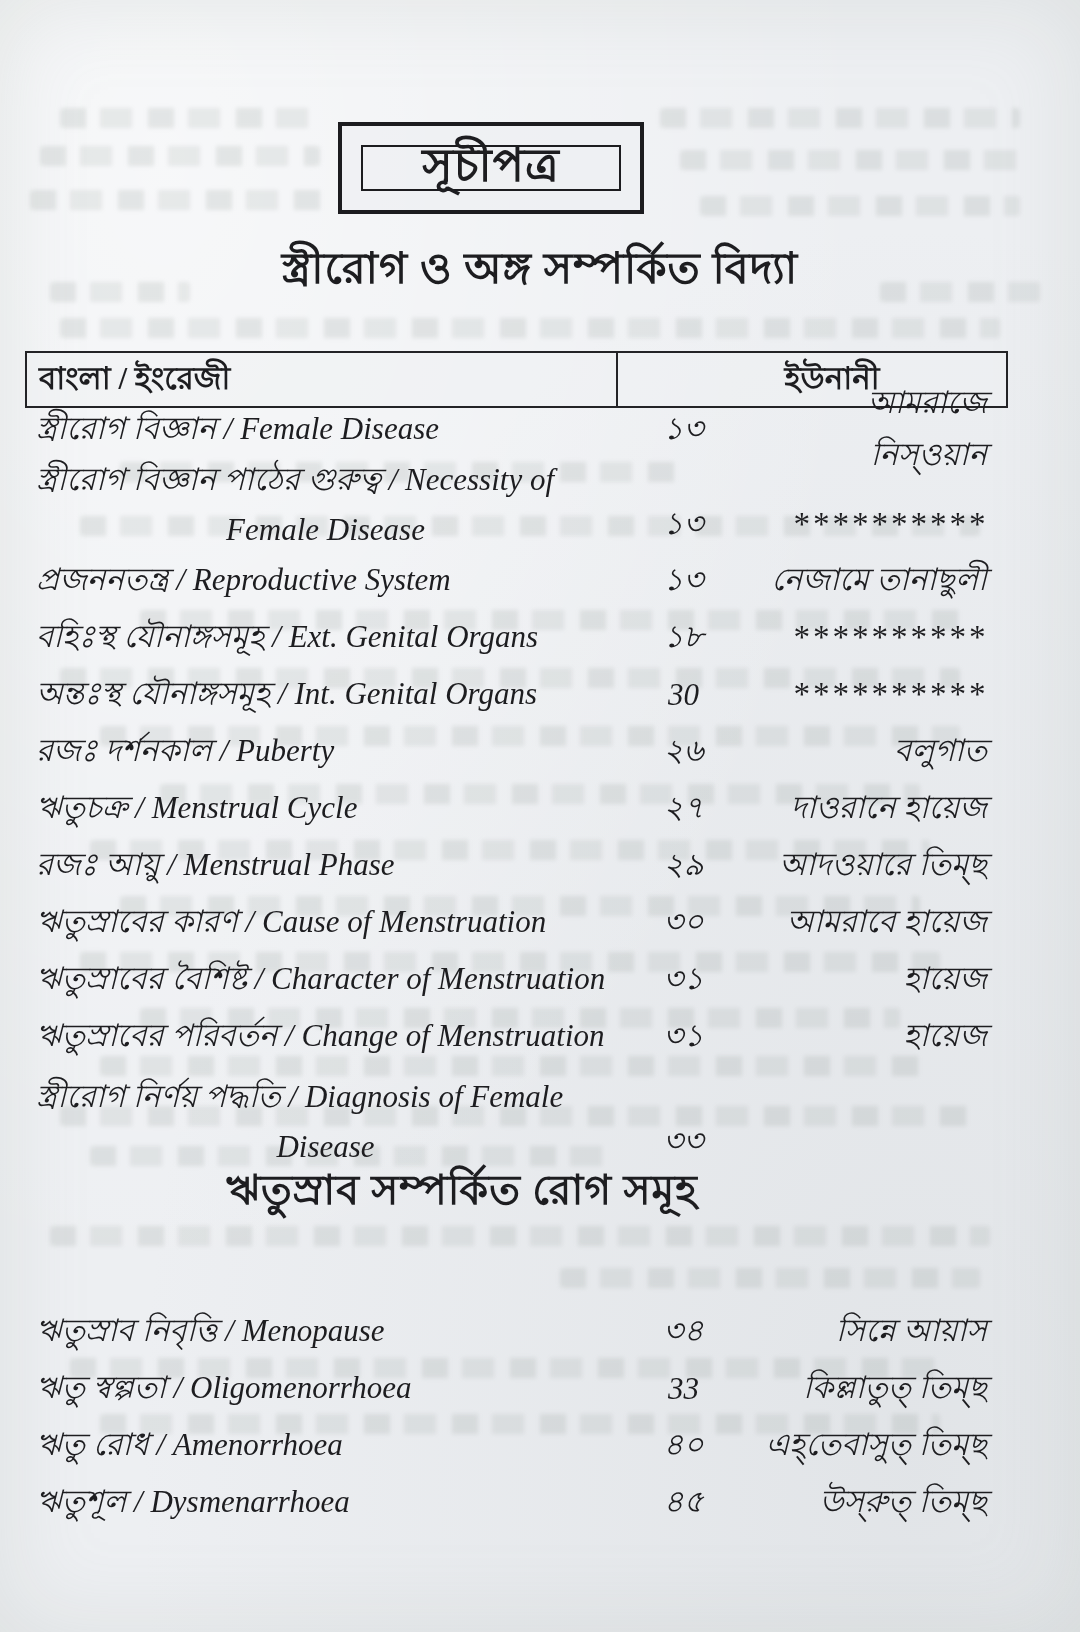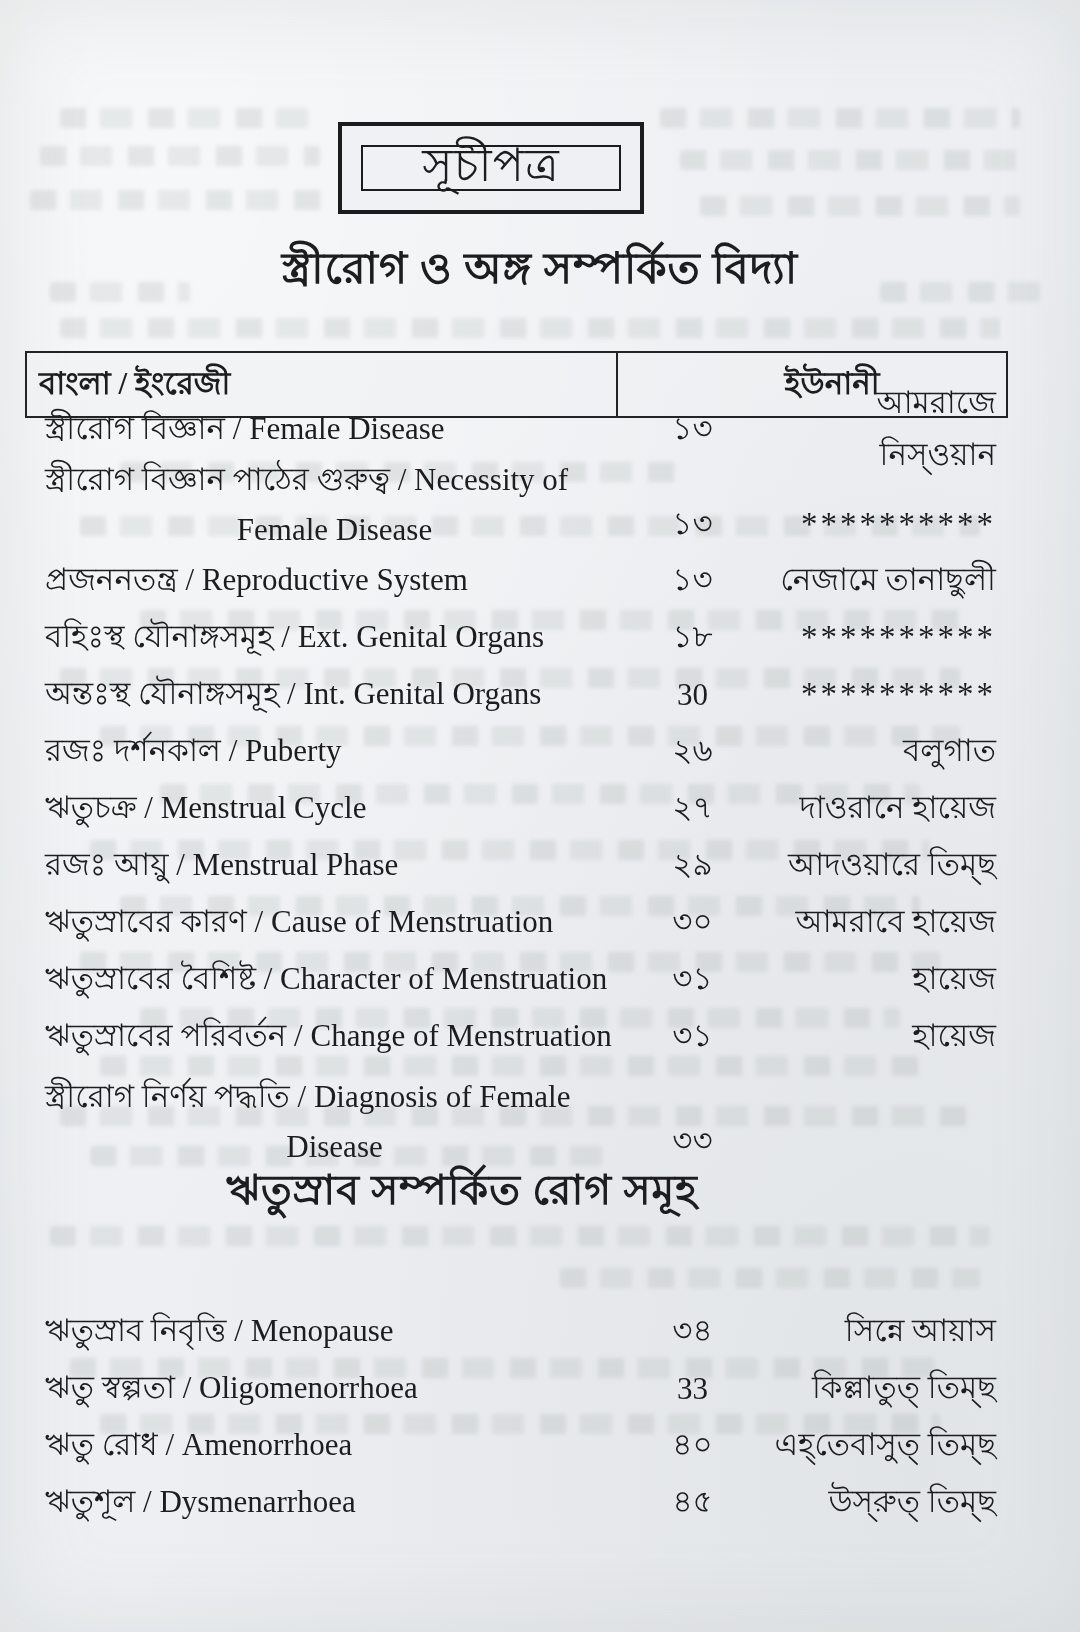--- a/index.html
+++ b/index.html
@@ -32,44 +32,44 @@
   .toc-box{
     position:absolute;left:338px;top:122px;width:306px;height:92px;
     border:4px solid #1c1c1f;
     display:flex;align-items:stretch;justify-content:stretch;
     background:rgba(236,238,241,.6);
     box-sizing:border-box;
   }
   .toc-box-inner{
     flex:1;margin:19px;border:2px solid #1c1c1f;
     display:flex;align-items:center;justify-content:center;
-    font-size:46px;font-weight:normal;letter-spacing:1px;
+    font-size:46px;font-weight:bold;letter-spacing:1px;
   }
   
   .main-heading{
     position:absolute;left:0;top:236px;width:1080px;
     text-align:center;font-size:43px;font-weight:bold;letter-spacing:1px;
   }
   .section2-heading{
     position:absolute;left:0;top:1158px;width:924px;
     text-align:center;font-size:41px;font-weight:bold;letter-spacing:1px;
   }
   
   .thead{
-    position:absolute;left:25px;top:351px;width:983px;height:67px;
+    position:absolute;left:25px;top:351px;width:983px;height:57px;
     border:2px solid #232326;box-sizing:border-box;
     display:flex;align-items:stretch;
     font-weight:bold;font-size:31px;
     background:rgba(238,240,243,.55);
   }
   .thead .h1{flex:0 0 591px;display:flex;align-items:center;padding-left:12px;box-sizing:border-box;border-right:2px solid #232326;}
   .thead .h2{flex:0 0 137px;display:flex;align-items:center;justify-content:center;border-right:2px solid #232326;box-sizing:border-box;}
   .thead .h3{flex:1;display:flex;align-items:center;justify-content:center;padding-left:40px;}
   
-  .rows{position:absolute;left:33px;width:983px;}
+  .rows{position:absolute;left:24px;width:983px;font-style:italic;}
   .rows-1{top:404px;}
   .rows-2{top:1303px;}
   .row{display:flex;align-items:center;font-size:31px;}
   .row{height:57px;}
   .row.two{height:96px;align-items:flex-end;}
   .row.tall2{height:104px;}
   .c-title{flex:0 0 591px;padding-left:12px;box-sizing:border-box;}
   .row.two .c-title .t1{line-height:56px;display:block;}
   .row.two .c-title .t2{display:block;text-align:center;line-height:44px;}
   .row.two .c-page,.row.two .c-unani{line-height:56px;}

